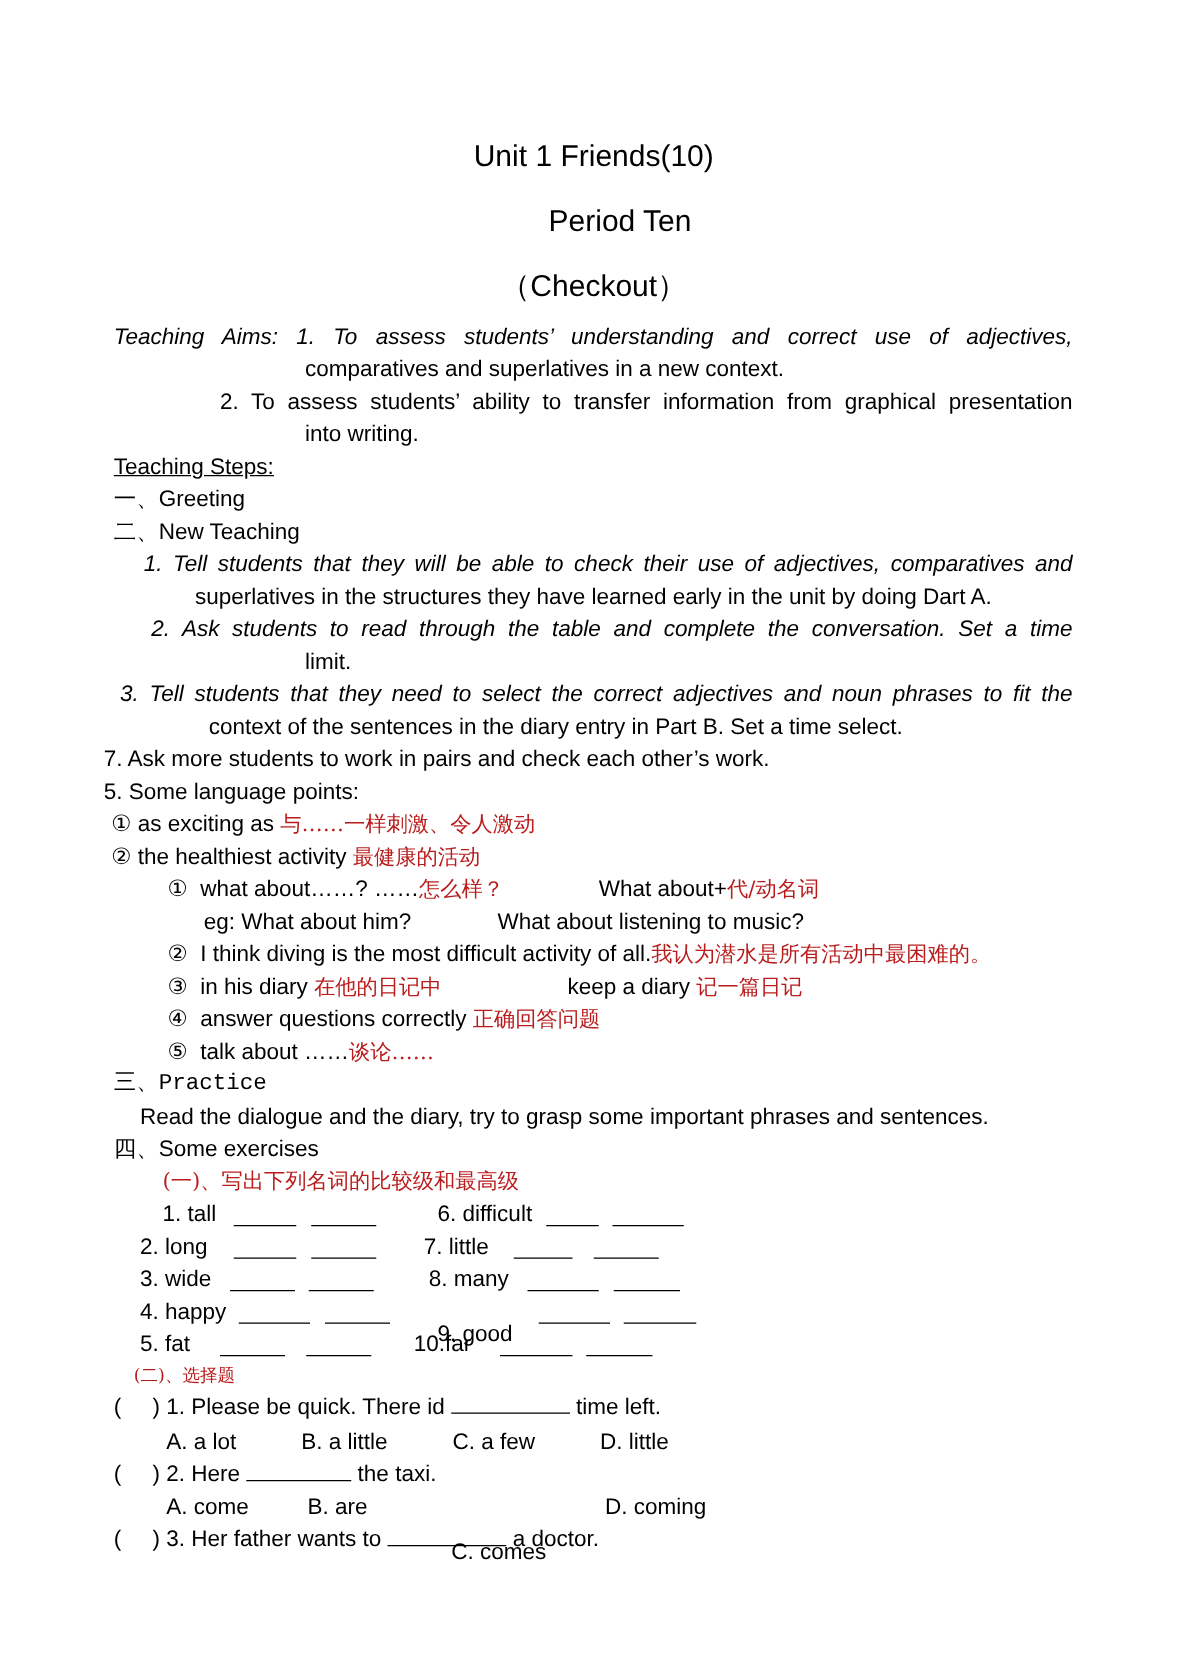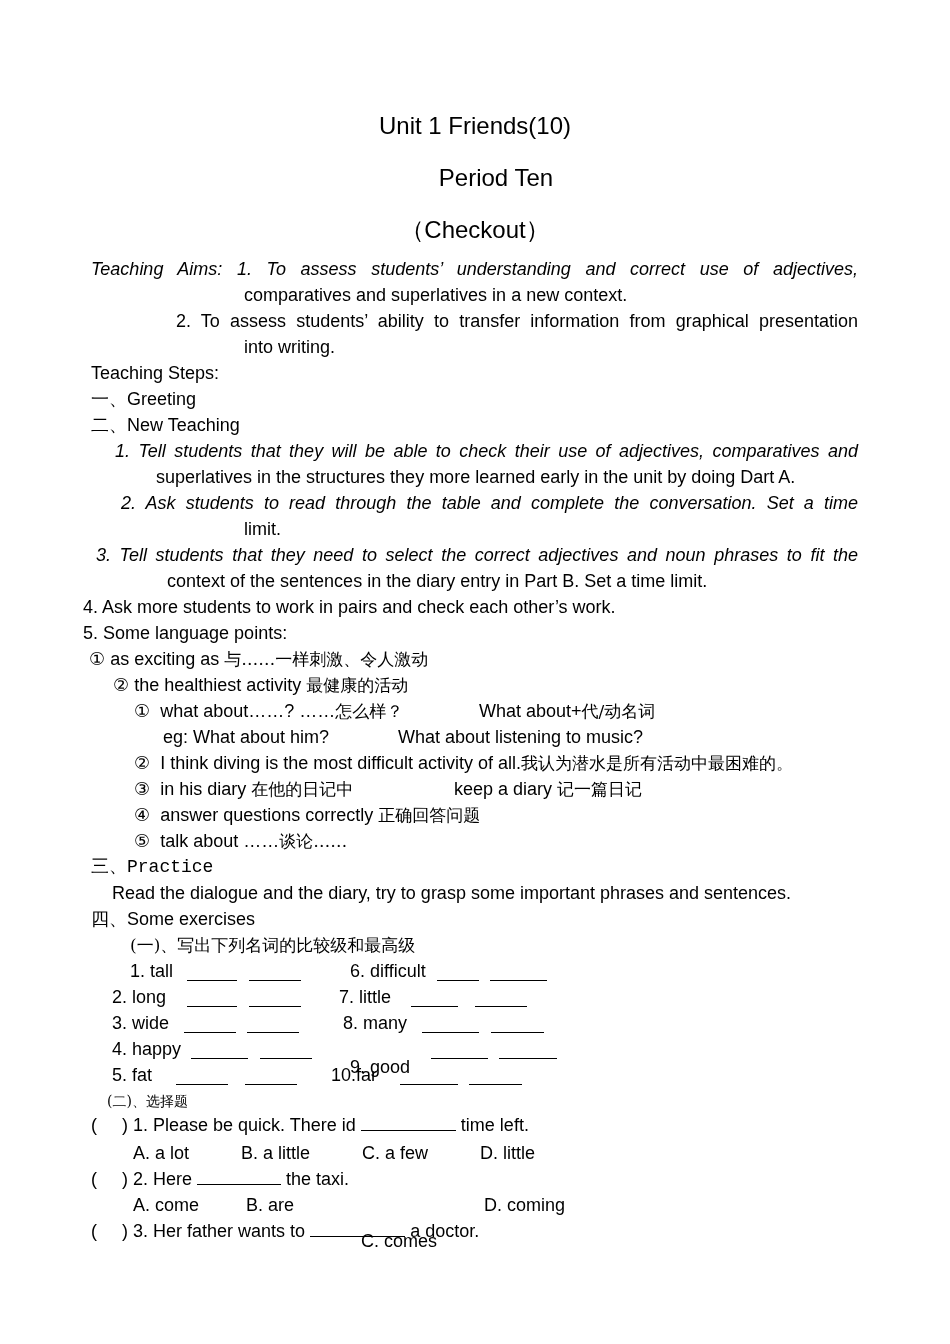--- a/index.html
+++ b/index.html
@@ -1,50 +1,50 @@
 <!DOCTYPE html>
 <html><head>
 <meta charset="utf-8">
 <style>
   html, body { margin: 0; padding: 0; background: #ffffff; }
   body { width: 950px; height: 1344px; position: relative; overflow: hidden;
          font-family: "Liberation Sans", "DejaVu Sans", sans-serif; color: #000; }
   .line { position: absolute; font-size: 18px; line-height: 26px; white-space: pre; }
   .title { position: absolute; left: 0; width: 950px; text-align: center; font-size: 24px; line-height: 30px; }
   .just { white-space: normal; text-align: justify; text-align-last: justify; font-style: italic; }
-  .cn { font-family: "DejaVu Serif", "Liberation Serif", serif; font-size: 17px; color: #000000; }
+  .cn { font-family: "DejaVu Serif", "Liberation Serif", serif; font-size: 17px; color: #b91c1c; }
   .blank { display: inline-block; border-bottom: 1.5px solid #000; height: 18px; vertical-align: baseline; }
 </style>
 </head>
 <body>
 
 <div class="title" style="top:111px;">Unit 1 Friends(10)</div>
 <div class="title" style="top:163px;padding-left:21px;">Period Ten</div>
 <div class="title" style="top:215px;">（Checkout）</div>
 
 <div class="line just" style="top:256px; left:91px; width:767px;"><span>Teaching Aims:</span> <span>1. To assess students’ understanding and correct use of adjectives,</span></div>
 <div class="line" style="top:282px; left:244px;">comparatives and superlatives in a new context.</div>
 <div class="line" style="top:308px; left:176px; width:682px; white-space:normal; text-align:justify; text-align-last:justify;">2. To assess students’ ability to transfer information from graphical presentation</div>
 <div class="line" style="top:334px; left:244px;">into writing.</div>
 
-<div class="line" style="top:360px; left:91px;">Teaching Steps:</div>
+<div class="line" style="top:360px; left:91px;text-decoration:underline;">Teaching Steps:</div>
 <div class="line" style="top:386px; left:91px;">一、Greeting</div>
 <div class="line" style="top:412px; left:91px;">二、New Teaching</div>
 
 <div class="line just" style="top:438px; left:115px; width:743px;">1. Tell students that they will be able to check their use of adjectives, comparatives and</div>
-<div class="line" style="top:464px; left:156px;">superlatives in the structures they more learned early in the unit by doing Dart A.</div>
+<div class="line" style="top:464px; left:156px;">superlatives in the structures they have learned early in the unit by doing Dart A.</div>
 <div class="line just" style="top:490px; left:121px; width:737px;">2. Ask students to read through the table and complete the conversation. Set a time</div>
 <div class="line" style="top:516px; left:244px;">limit.</div>
 <div class="line just" style="top:542px; left:96px; width:762px;">3. Tell students that they need to select the correct adjectives and noun phrases to fit the</div>
-<div class="line" style="top:568px; left:167px;">context of the sentences in the diary entry in Part B. Set a time limit.</div>
-<div class="line" style="top:594px; left:83px;">4. Ask more students to work in pairs and check each other’s work.</div>
+<div class="line" style="top:568px; left:167px;">context of the sentences in the diary entry in Part B. Set a time select.</div>
+<div class="line" style="top:594px; left:83px;">7. Ask more students to work in pairs and check each other’s work.</div>
 <div class="line" style="top:620px; left:83px;">5. Some language points:</div>
 
 <div class="line" style="top:646px; left:89px;"><span>① as exciting as </span><span class="cn">与……一样刺激、令人激动</span></div>
-<div class="line" style="top:672px; left:89px;margin-left:24px;"><span>② the healthiest activity </span><span class="cn">最健康的活动</span></div>
+<div class="line" style="top:672px; left:89px;"><span>② the healthiest activity </span><span class="cn">最健康的活动</span></div>
 
 <div class="line" style="top:698px; left:134px;"><span>①</span>  <span>what about……? ……</span><span class="cn">怎么样？</span></div>
 <div class="line" style="top:698px; left:479px;"><span>What about+</span><span class="cn">代/动名词</span></div>
 <div class="line" style="top:724px; left:163px;">eg: What about him?</div>
 <div class="line" style="top:724px; left:398px;">What about listening to music?</div>
 
 <div class="line" style="top:750px; left:134px;"><span>②</span>  <span>I think diving is the most difficult activity of all.</span><span class="cn">我认为潜水是所有活动中最困难的。</span></div>
 <div class="line" style="top:776px; left:134px;"><span>③</span>  <span>in his diary </span><span class="cn">在他的日记中</span></div>
 <div class="line" style="top:776px; left:454px;"><span>keep a diary </span><span class="cn">记一篇日记</span></div>
 <div class="line" style="top:802px; left:134px;"><span>④</span>  <span>answer questions correctly </span><span class="cn">正确回答问题</span></div>

